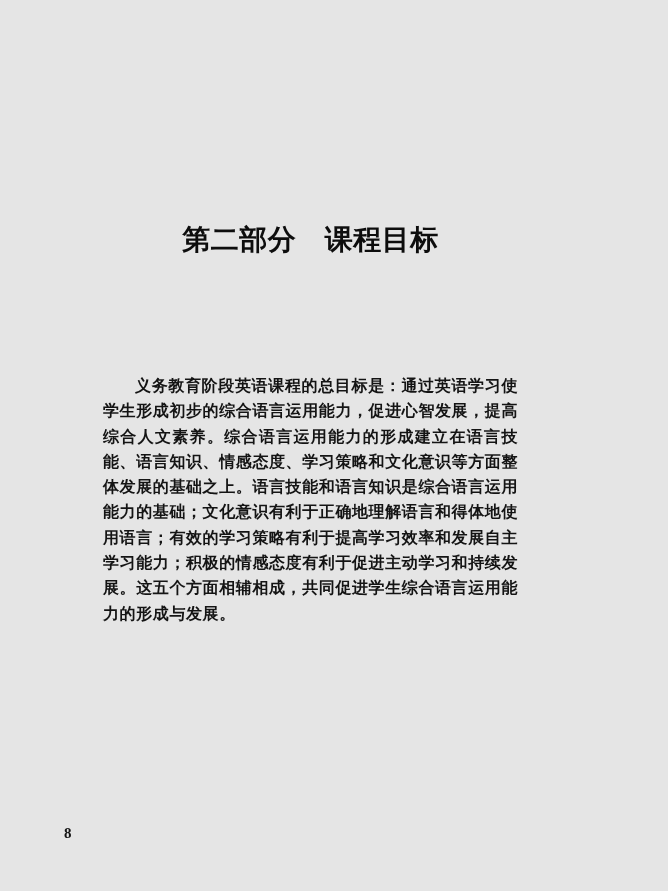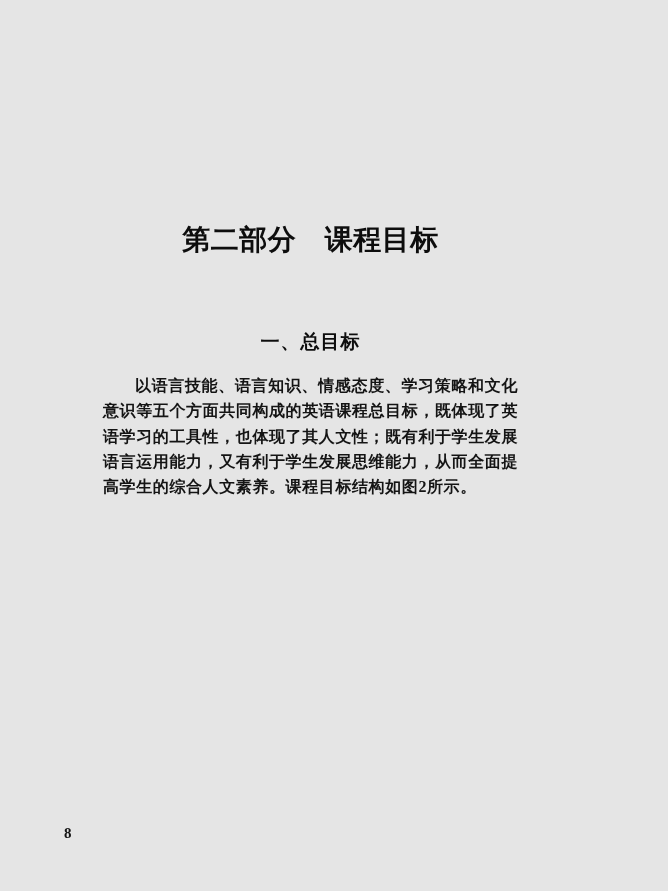--- a/index.html
+++ b/index.html
@@ -73,20 +73,19 @@
     font-weight: 600;
     color: #141414;
   }
 </style>
 </head>
 <body>
 
 <div class="page">
   <h1 class="part-title">第二部分　课程目标</h1>
 
-  <h2 class="section-title">一、总目标</h2>
 
   <div class="body-text">
-    <p>以语言技能、语言知识、情感态度、学习策略和文化意识等五个方面共同构成的英语课程总目标，既体现了英语学习的工具性，也体现了其人文性；既有利于学生发展语言运用能力，又有利于学生发展思维能力，从而全面提高学生的综合人文素养。课程目标结构如图2所示。</p>
+    <p>义务教育阶段英语课程的总目标是：通过英语学习使学生形成初步的综合语言运用能力，促进心智发展，提高综合人文素养。综合语言运用能力的形成建立在语言技能、语言知识、情感态度、学习策略和文化意识等方面整体发展的基础之上。语言技能和语言知识是综合语言运用能力的基础；文化意识有利于正确地理解语言和得体地使用语言；有效的学习策略有利于提高学习效率和发展自主学习能力；积极的情感态度有利于促进主动学习和持续发展。这五个方面相辅相成，共同促进学生综合语言运用能力的形成与发展。</p>
   </div>
 
   <div class="page-number">8</div>
 </div>
 
 </body></html>

